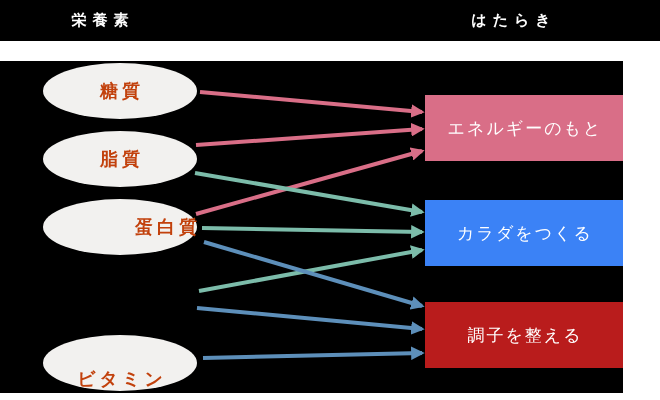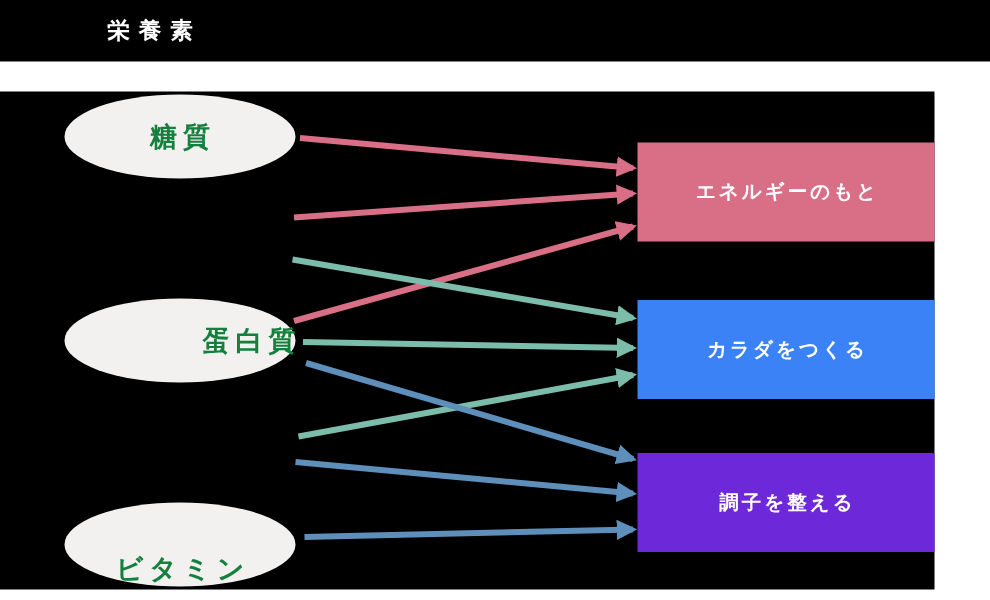--- a/index.html
+++ b/index.html
@@ -12,33 +12,34 @@
              font-size:15px; letter-spacing:6px; text-align:center; white-space:nowrap; }
   .h-label.left  { left:23px;  width:160px; margin-right:-6px; }
   .h-label.right { left:434px; width:160px; }
 
   .panel { position:absolute; left:0; top:61px; width:623px; height:332px; background:#000000; z-index:0; }
 
   .edges { position:absolute; left:0; top:0; width:660px; height:400px; z-index:1; pointer-events:none; }
 
   .node { position:absolute; left:43px; width:154px; height:56px; border-radius:50%;
           display:flex; align-items:center; justify-content:center; z-index:2; }
-  .node span { font-size:18px; font-weight:bold; color:#15803d; letter-spacing:4px; margin-right:-4px; white-space:nowrap;font-family:Liberation Serif, serif; }
+  .node span { font-size:18px; font-weight:bold; color:#c2410c; letter-spacing:4px; margin-right:-4px; white-space:nowrap;font-family:Liberation Serif, serif; }
 
   .fbox { position:absolute; left:425px; width:198px; height:66px;
           display:flex; align-items:center; justify-content:center; z-index:2; }
-  .fbox span { font-size:13px; font-weight:bold; color:#ffffff; letter-spacing:2px; margin-right:-2px; white-space:nowrap; }
+  .fbox span { font-size:17px; font-weight:normal; color:#ffffff; letter-spacing:2px; margin-right:-2px; white-space:nowrap; }
 </style>
 </head>
 <body>
 
 <div class="page">
 
   <header class="topbar">
     <span class="h-label left">栄養素</span>
+    <span class="h-label right">はたらき</span>
   </header>
 
   <div class="panel" style="background: rgb(0, 0, 0);"></div>
 
   <svg class="edges" id="edges" width="660" height="400" viewBox="0 0 660 400" aria-hidden="true">
       <defs>
         <marker id="arw0" viewBox="0 0 10 10" refX="8" refY="5" markerWidth="3.4" markerHeight="3.4" orient="auto" markerUnits="strokeWidth">
           <path d="M0,0 L10,5 L0,10 z" fill="#d96e87"></path>
         </marker>
         <marker id="arw1" viewBox="0 0 10 10" refX="8" refY="5" markerWidth="3.4" markerHeight="3.4" orient="auto" markerUnits="strokeWidth">
@@ -55,30 +56,33 @@
       <line x1="202" y1="228" x2="422" y2="232" stroke="#7cbcaa" stroke-width="4" marker-end="url(#arw1)"></line>
       <line x1="199" y1="291" x2="422" y2="250" stroke="#7cbcaa" stroke-width="4" marker-end="url(#arw1)"></line>
       <line x1="204" y1="242" x2="422" y2="306" stroke="#5d8fba" stroke-width="4" marker-end="url(#arw2)"></line>
       <line x1="197" y1="308" x2="422" y2="329" stroke="#5d8fba" stroke-width="4" marker-end="url(#arw2)"></line>
       <line x1="203" y1="358" x2="422" y2="353" stroke="#5d8fba" stroke-width="4" marker-end="url(#arw2)"></line>
     </svg>
 
   <div class="node" style="top: 63px; background: rgb(242, 241, 239);">
     <span>糖質</span>
   </div>
+  <div class="node" style="top: 131px; background: rgb(242, 241, 239);">
+    <span>脂質</span>
+  </div>
   <div class="node" style="top: 199px; background: rgb(242, 241, 239); justify-content: flex-end;">
     <span>蛋白質</span>
   </div>
   <div class="node" style="top: 335px; background: rgb(242, 241, 239); align-items: flex-end;">
     <span>ビタミン</span>
   </div>
 
   <div class="fbox" style="top: 95px; background: rgb(217, 110, 135);">
     <span>エネルギーのもと</span>
   </div>
   <div class="fbox" style="top: 200px; background: #3b82f6;">
     <span>カラダをつくる</span>
   </div>
-  <div class="fbox" style="top: 302px; background: #6d28d9;">
+  <div class="fbox" style="top: 302px; background: #b91c1c;">
     <span>調子を整える</span>
   </div>
 
 </div>
 
 </body></html>

